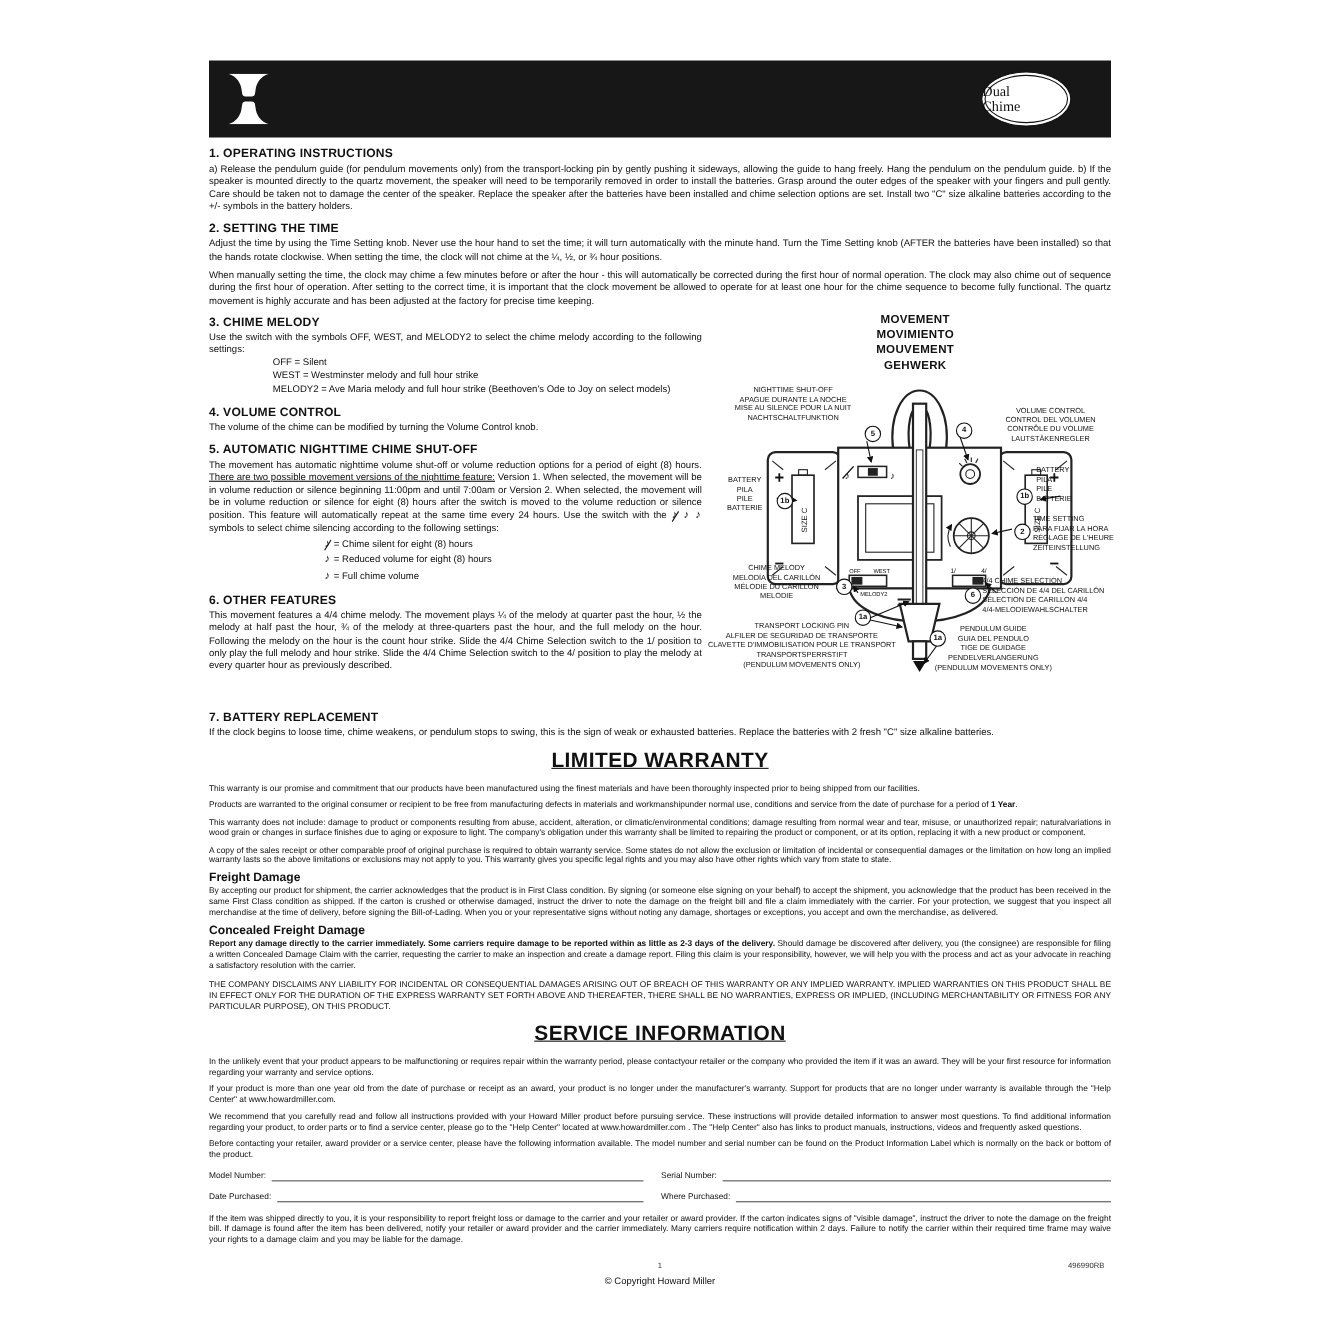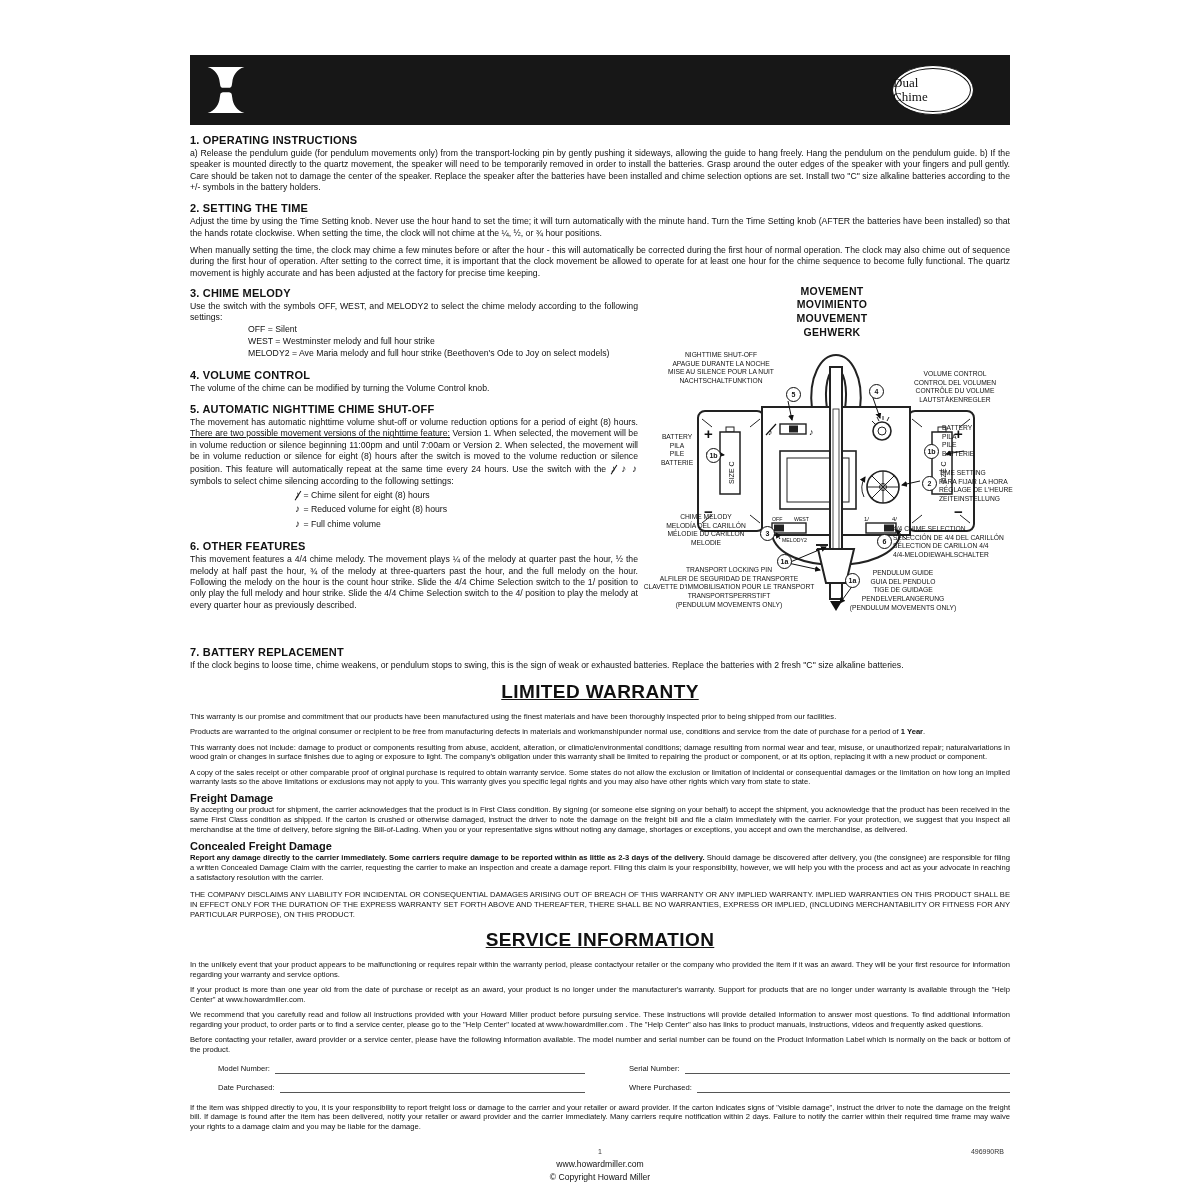--- a/index.html
+++ b/index.html
@@ -44,21 +44,21 @@
   
   h1.center { text-align:center; font-size:19px; font-weight:bold; text-decoration:underline; margin:10px 0 9px; letter-spacing:0.4px; }
   p.w { font-size:7.6px; line-height:1.28; text-align:justify; margin:0 0 5.5px; }
   h3.sub { font-size:11px; margin:4px 0 1px; }
   .bold { font-weight:bold; }
   .ul { text-decoration:underline; }
 
   .formrow { display:flex; font-size:7.6px; margin-top:9px; align-items:flex-end; }
   .fpair-l { display:flex; width:395px; margin-right:16px; }
   .fpair-r { display:flex; flex:1; }
-  .flabel { white-space:nowrap;margin-left:28px; }
+  .flabel { white-space:nowrap; }
   .fline { flex:1; border-bottom:1px solid #555; height:9px; margin-left:5px; }
 
   .sitefoot { text-align:center; font-size:8.6px; line-height:1.55; margin-top:26px; }
   .pageno { position:absolute; top:1148px; left:0; right:0; text-align:center; font-size:7px; color:#333; }
   .partno { position:absolute; top:1148px; right:196px; font-size:7px; color:#333; }
 
   svg text { font-family:"Liberation Sans", sans-serif; fill:#111; }
 </style>
 </head>
 <body>
@@ -301,19 +301,18 @@
     </div>
     <div class="fpair-r">
       <span class="flabel">Where Purchased:</span>
       <span class="fline"></span>
     </div>
   </div>
 
   <p class="w" style="margin-top:10px">If the item was shipped directly to you, it is your responsibility to report freight loss or damage to the carrier and your retailer or award provider. If the carton indicates signs of "visible damage", instruct the driver to note the damage on the freight bill. If damage is found after the item has been delivered, notify your retailer or award provider and the carrier immediately. Many carriers require notification within 2 days. Failure to notify the carrier within their required time frame may waive your rights to a damage claim and you may be liable for the damage.</p>
 
   <div class="sitefoot">
-    <div>www.howardmiller.com</div>
     <div>© Copyright Howard Miller</div>
   </div>
 </div>
 
 <div class="pageno">1</div>
 <div class="partno">496990RB</div>
 
 </body></html>

